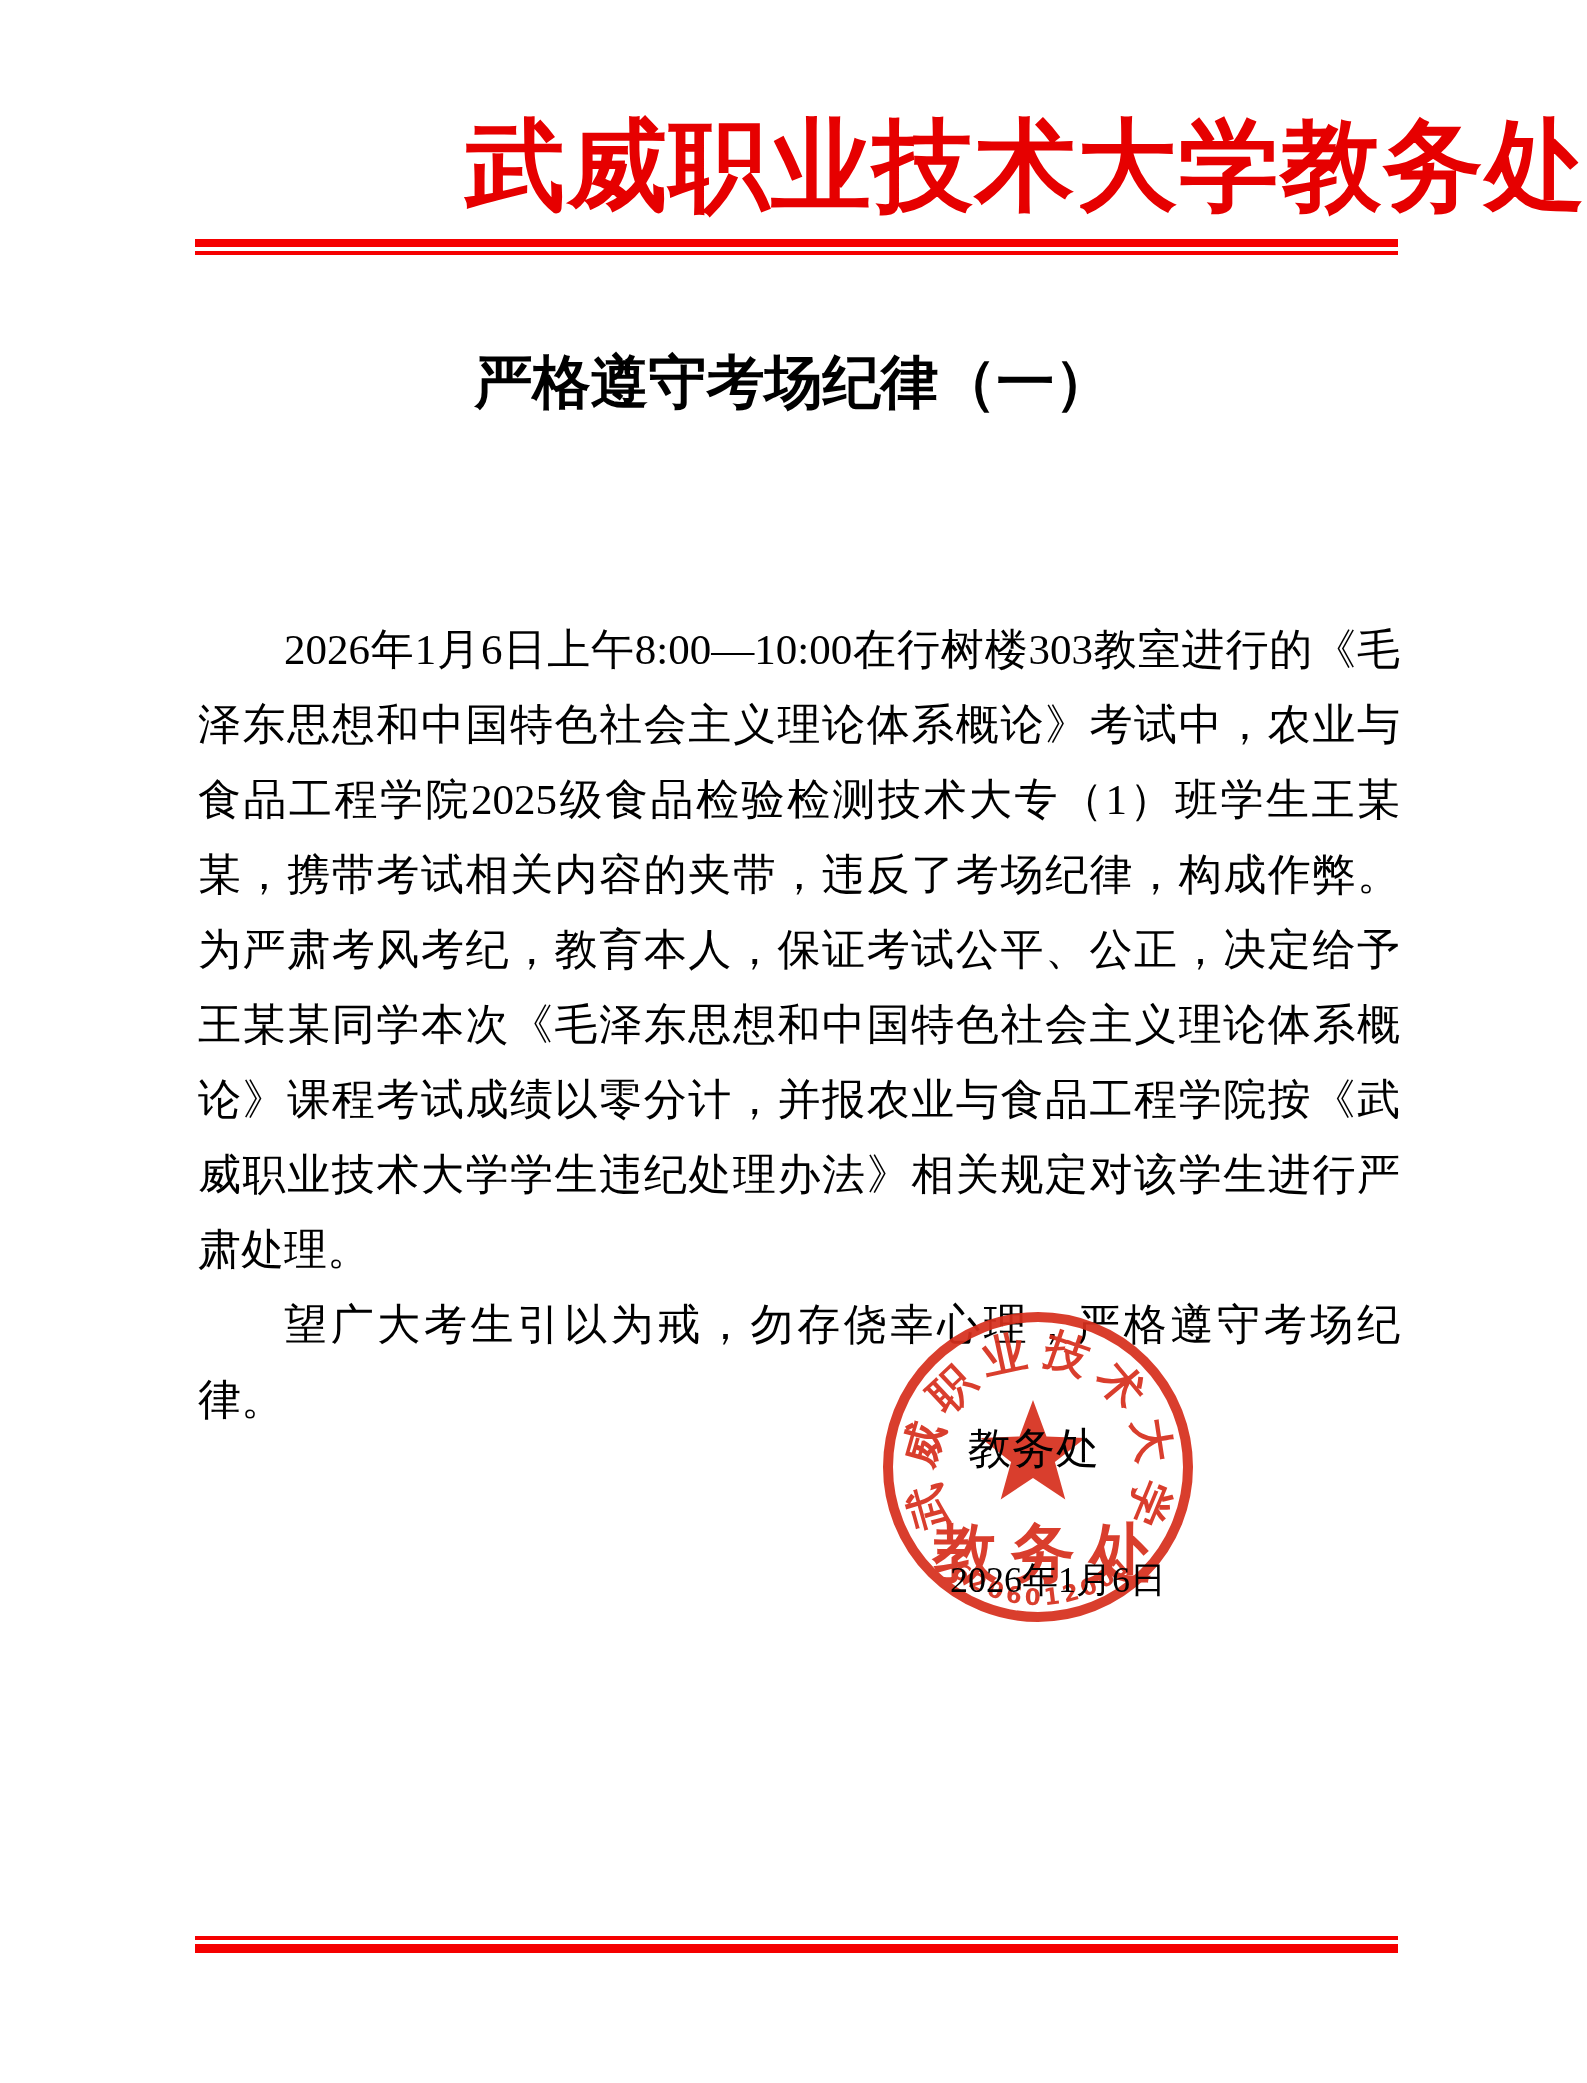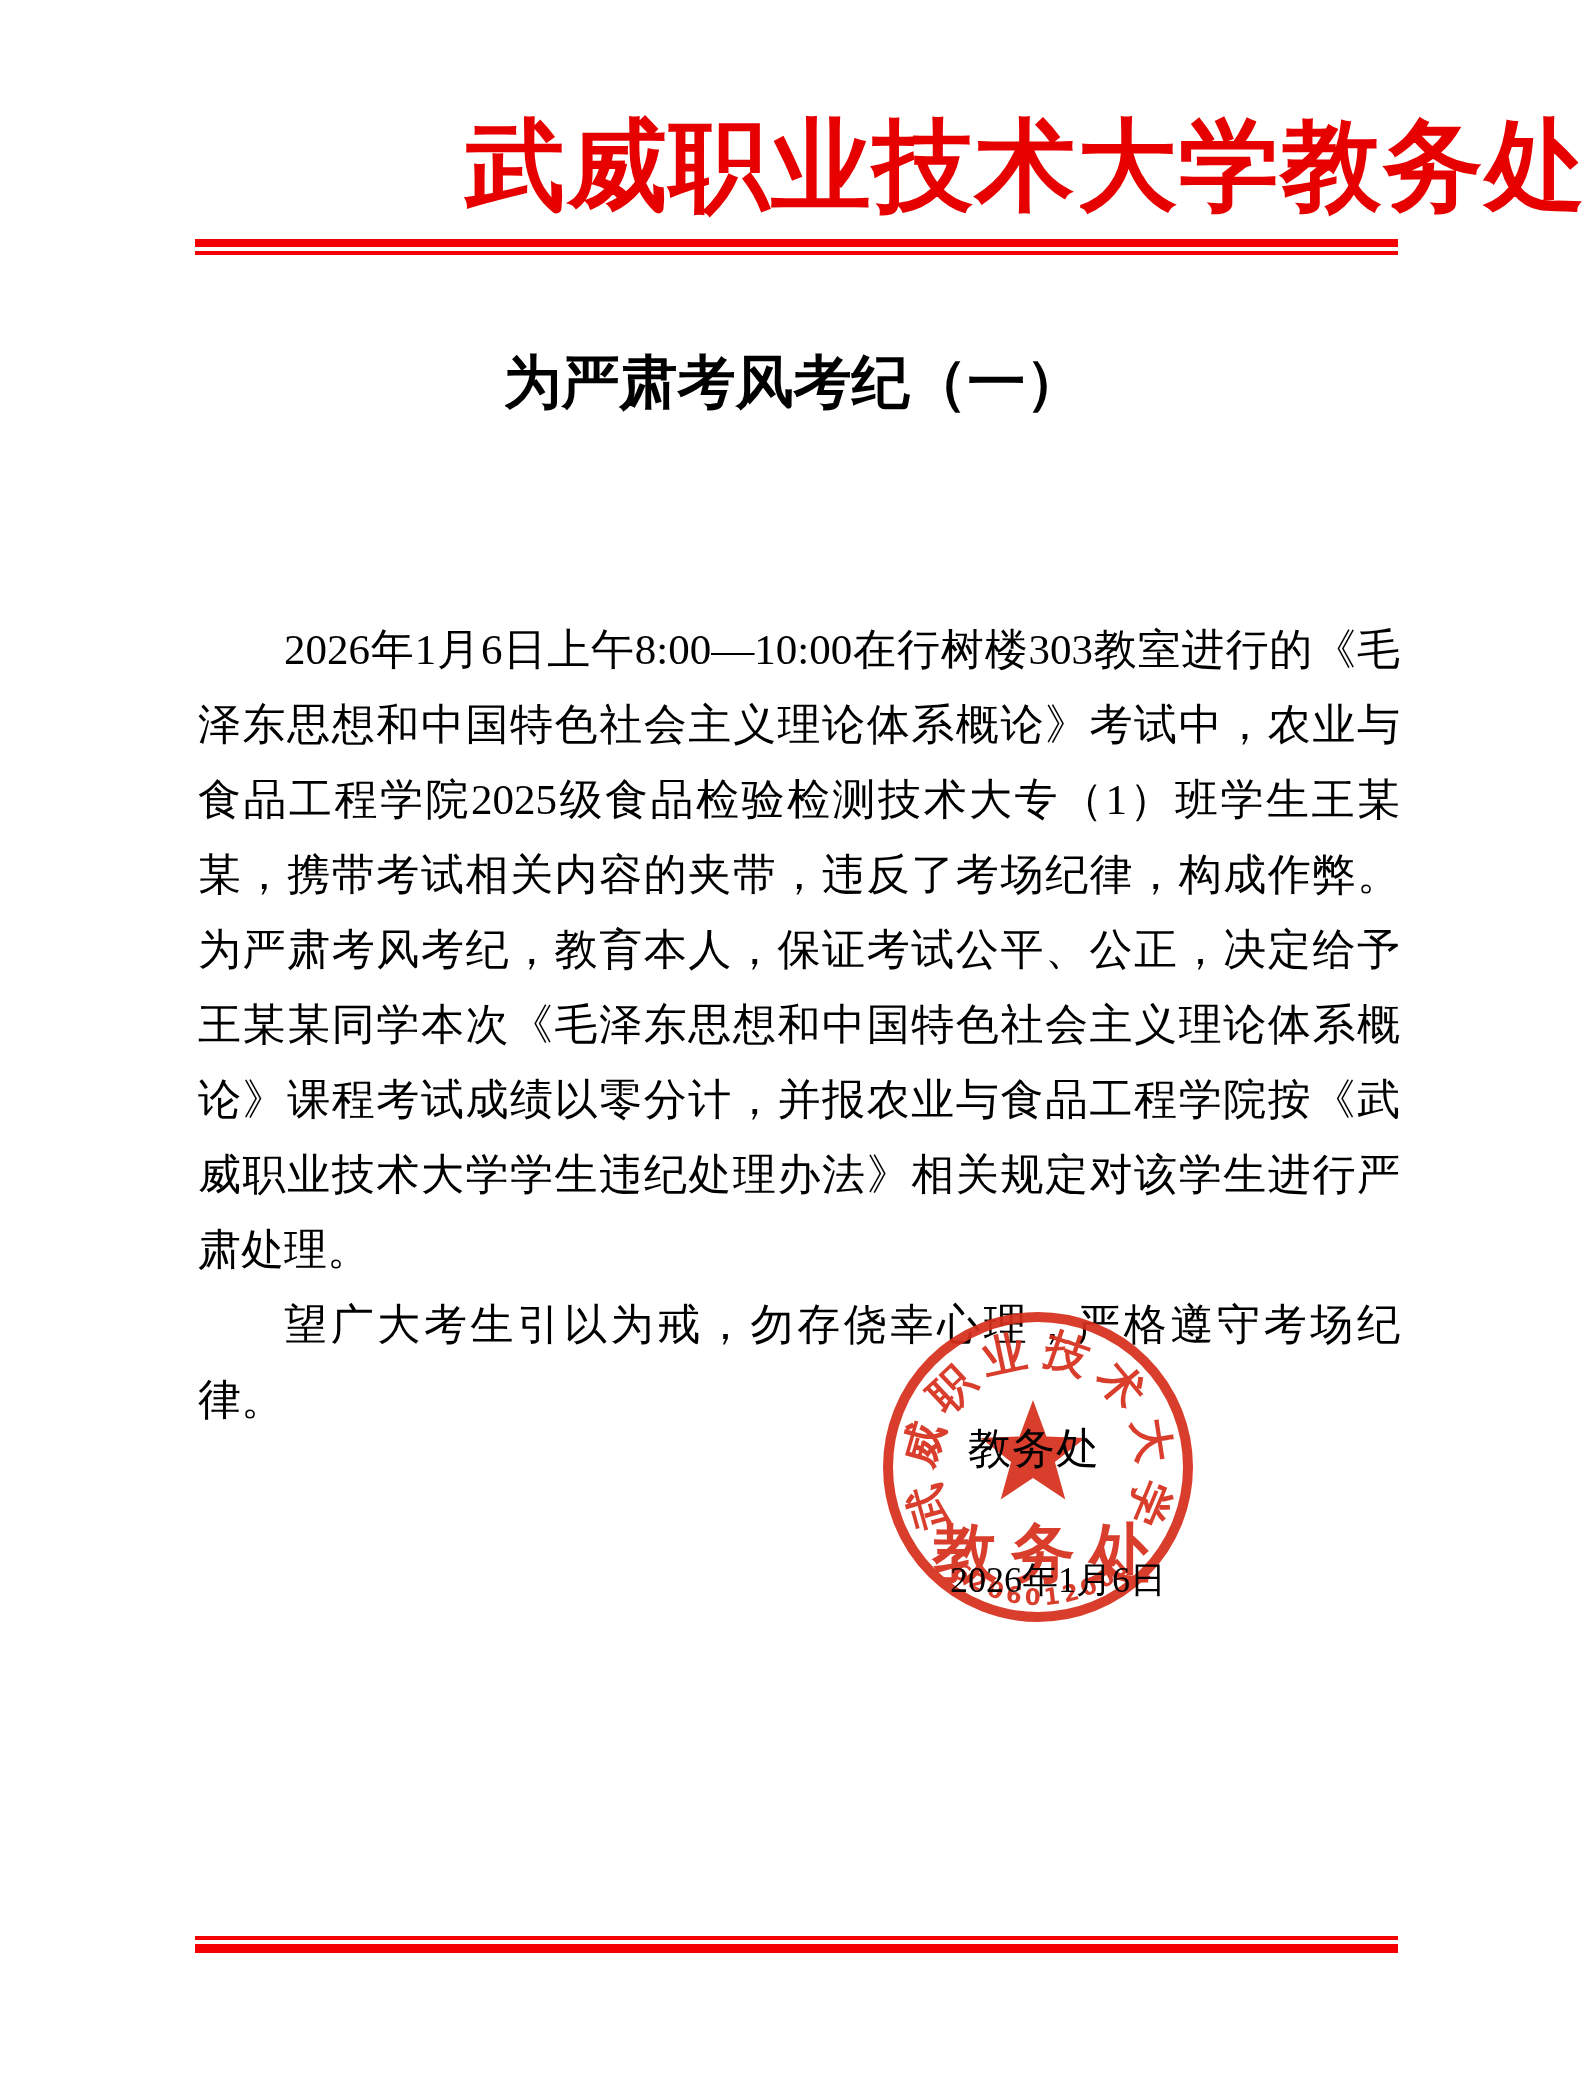--- a/index.html
+++ b/index.html
@@ -122,21 +122,21 @@
 <body>
 
 <div class="page">
 
   <div class="org-header">武威职业技术大学教务处</div>
 
   <div class="rule rule-top-thick"></div>
   <div class="rule rule-top-thin"></div>
 
   <div class="notice-title">
-    <div>为严肃考风考纪（一）</div>
+    <div>严格遵守考场纪律（一）</div>
   </div>
 
   <div class="body-text">
     <p>2026年1月6日上午8:00—10:00在行树楼303教室进行的《毛泽东思想和中国特色社会主义理论体系概论》考试中，农业与食品工程学院2025级食品检验检测技术大专（1）班学生王某某，携带考试相关内容的夹带，违反了考场纪律，构成作弊。为严肃考风考纪，教育本人，保证考试公平、公正，决定给予王某某同学本次《毛泽东思想和中国特色社会主义理论体系概论》课程考试成绩以零分计，并报农业与食品工程学院按《武威职业技术大学学生违纪处理办法》相关规定对该学生进行严肃处理。</p>
     <p>望广大考生引以为戒，勿存侥幸心理，严格遵守考场纪律。</p>
   </div>
 
   <svg class="seal" viewBox="0 0 320 320" xmlns="http://www.w3.org/2000/svg" aria-hidden="true">
     <defs>
       <path id="seal-arc-top" d="M 65 226.5 A 116 116 0 1 1 255 226.5" fill="none"></path>

